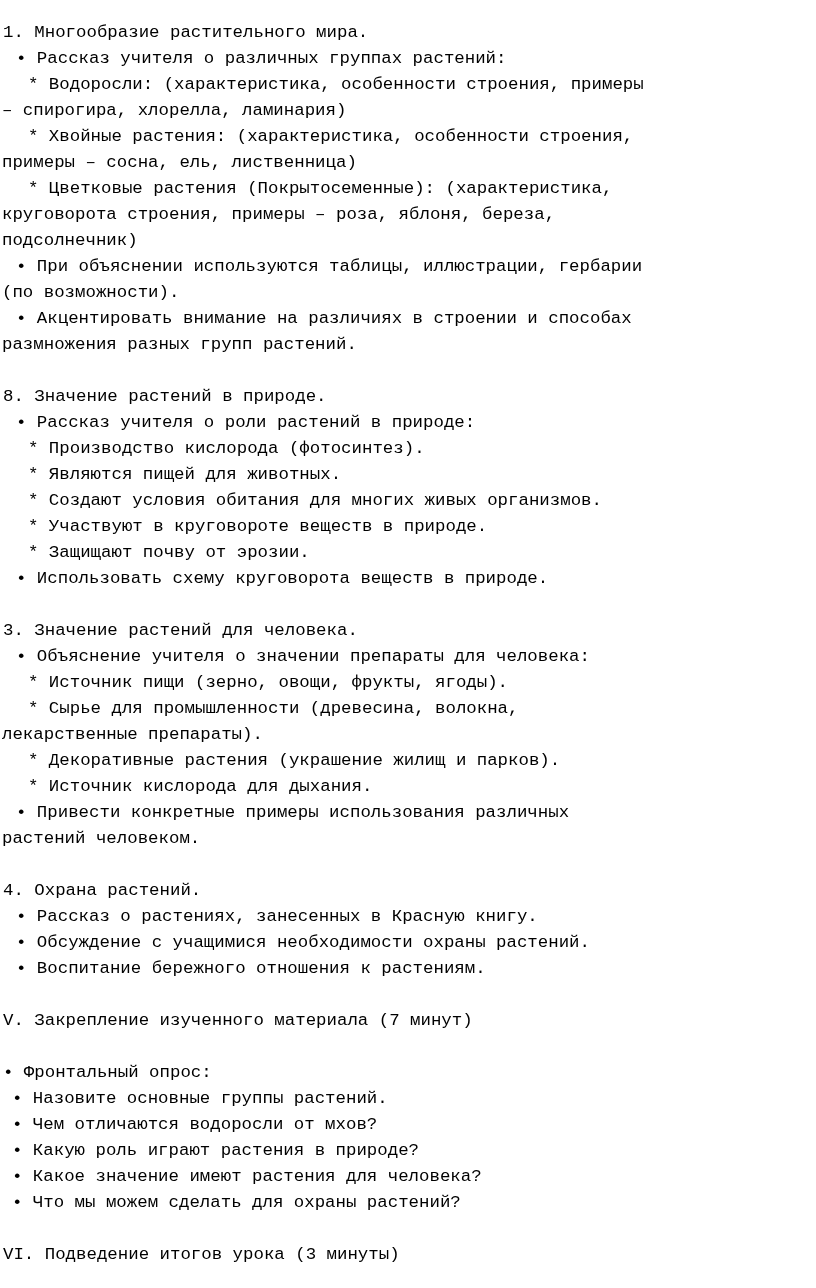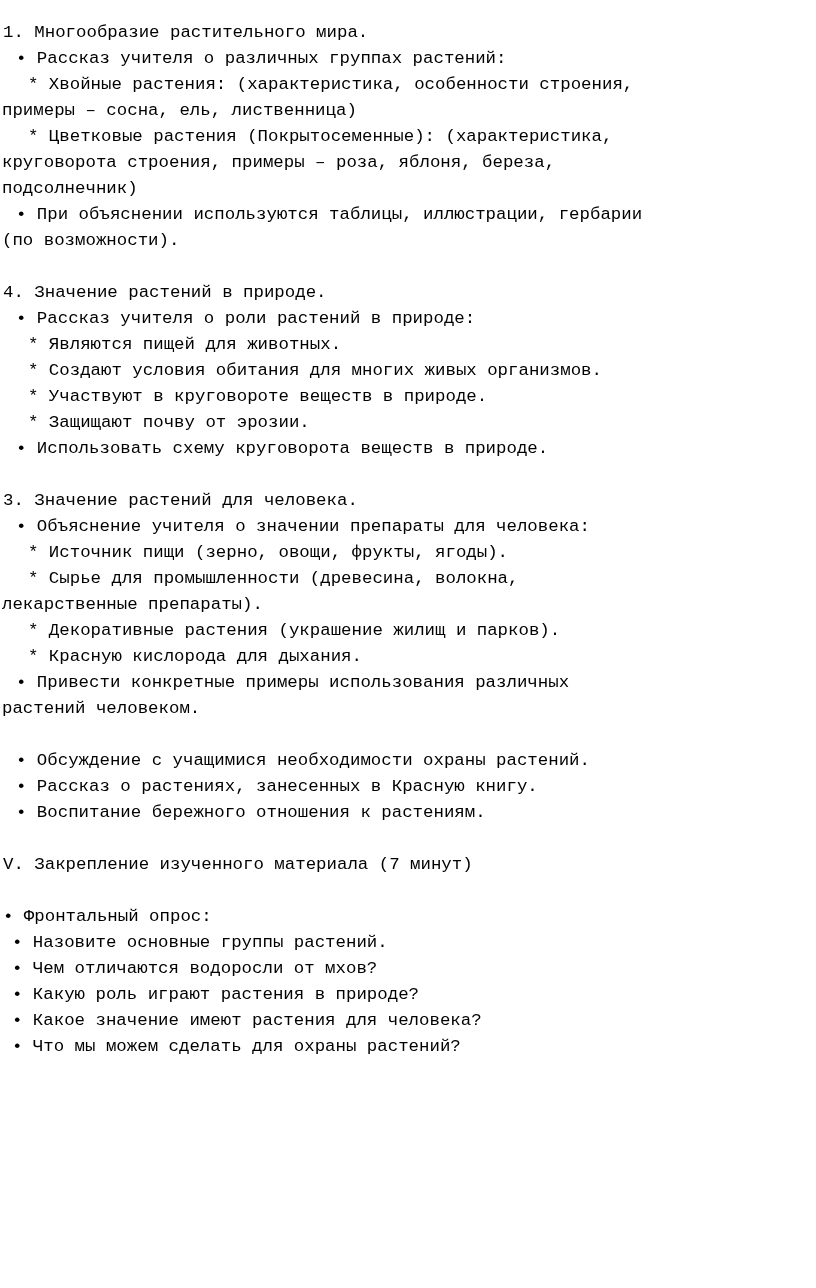--- a/index.html
+++ b/index.html
@@ -44,51 +44,58 @@
   .lvl-s { text-indent: 26px; }   
   .lvl-q { text-indent: 10px; }   
 </style>
 </head>
 <body>
 
 <div class="page">
     <div class="block">
       <p class="lvl-h">1. Многообразие растительного мира.</p>
       <p class="lvl-b">• Рассказ учителя о различных группах растений:</p>
+      <p class="lvl-s">* Водоросли: (характеристика, особенности строения, примеры – спирогира, хлорелла, ламинария)</p>
       <p class="lvl-s">* Хвойные растения: (характеристика, особенности строения, примеры – сосна, ель, лиственница)</p>
       <p class="lvl-s">* Цветковые растения (Покрытосеменные): (характеристика, круговорота строения, примеры – роза, яблоня, береза, подсолнечник)</p>
       <p class="lvl-b">• При объяснении используются таблицы, иллюстрации, гербарии (по возможности).</p>
+      <p class="lvl-b">• Акцентировать внимание на различиях в строении и способах размножения разных групп растений.</p>
     </div>
     <div class="block">
-      <p class="lvl-h">4. Значение растений в природе.</p>
+      <p class="lvl-h">8. Значение растений в природе.</p>
       <p class="lvl-b">• Рассказ учителя о роли растений в природе:</p>
+      <p class="lvl-s">* Производство кислорода (фотосинтез).</p>
       <p class="lvl-s">* Являются пищей для животных.</p>
       <p class="lvl-s">* Создают условия обитания для многих живых организмов.</p>
       <p class="lvl-s">* Участвуют в круговороте веществ в природе.</p>
       <p class="lvl-s">* Защищают почву от эрозии.</p>
       <p class="lvl-b">• Использовать схему круговорота веществ в природе.</p>
     </div>
     <div class="block">
       <p class="lvl-h">3. Значение растений для человека.</p>
       <p class="lvl-b">• Объяснение учителя о значении препараты для человека:</p>
       <p class="lvl-s">* Источник пищи (зерно, овощи, фрукты, ягоды).</p>
       <p class="lvl-s">* Сырье для промышленности (древесина, волокна, лекарственные препараты).</p>
       <p class="lvl-s">* Декоративные растения (украшение жилищ и парков).</p>
-      <p class="lvl-s">* Красную кислорода для дыхания.</p>
+      <p class="lvl-s">* Источник кислорода для дыхания.</p>
       <p class="lvl-b">• Привести конкретные примеры использования различных растений человеком.</p>
     </div>
     <div class="block">
+      <p class="lvl-h">4. Охрана растений.</p>
+      <p class="lvl-b">• Рассказ о растениях, занесенных в Красную книгу.</p>
       <p class="lvl-b">• Обсуждение с учащимися необходимости охраны растений.</p>
-      <p class="lvl-b">• Рассказ о растениях, занесенных в Красную книгу.</p>
       <p class="lvl-b">• Воспитание бережного отношения к растениям.</p>
     </div>
     <div class="block">
       <p class="lvl-h">V. Закрепление изученного материала (7 минут)</p>
     </div>
     <div class="block">
       <p class="lvl-t">• Фронтальный опрос:</p>
       <p class="lvl-q">• Назовите основные группы растений.</p>
       <p class="lvl-q">• Чем отличаются водоросли от мхов?</p>
       <p class="lvl-q">• Какую роль играют растения в природе?</p>
       <p class="lvl-q">• Какое значение имеют растения для человека?</p>
       <p class="lvl-q">• Что мы можем сделать для охраны растений?</p>
     </div>
+    <div class="block">
+      <p class="lvl-h">VI. Подведение итогов урока (3 минуты)</p>
+    </div>
   </div>
 
 </body></html>

